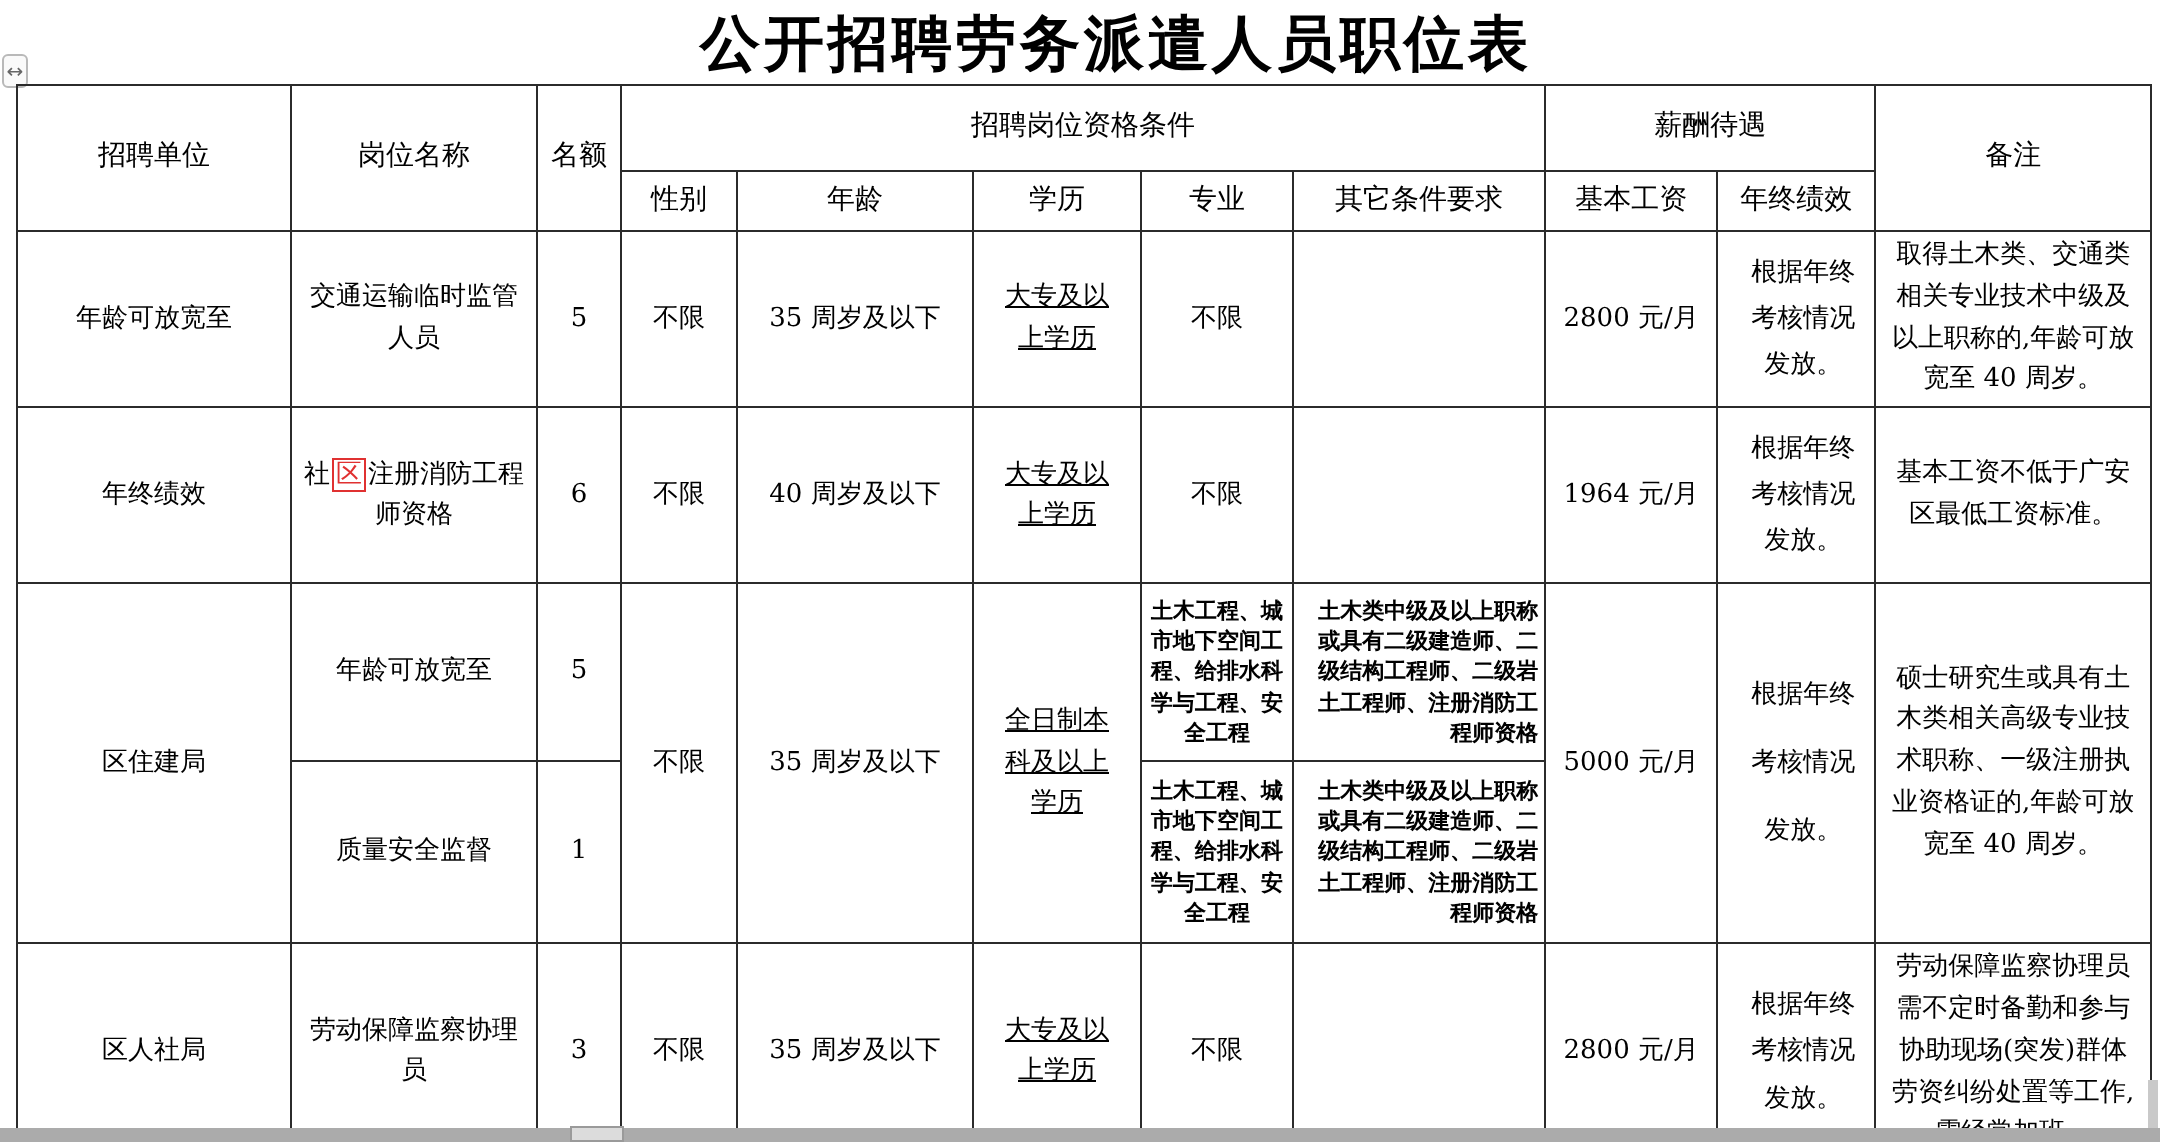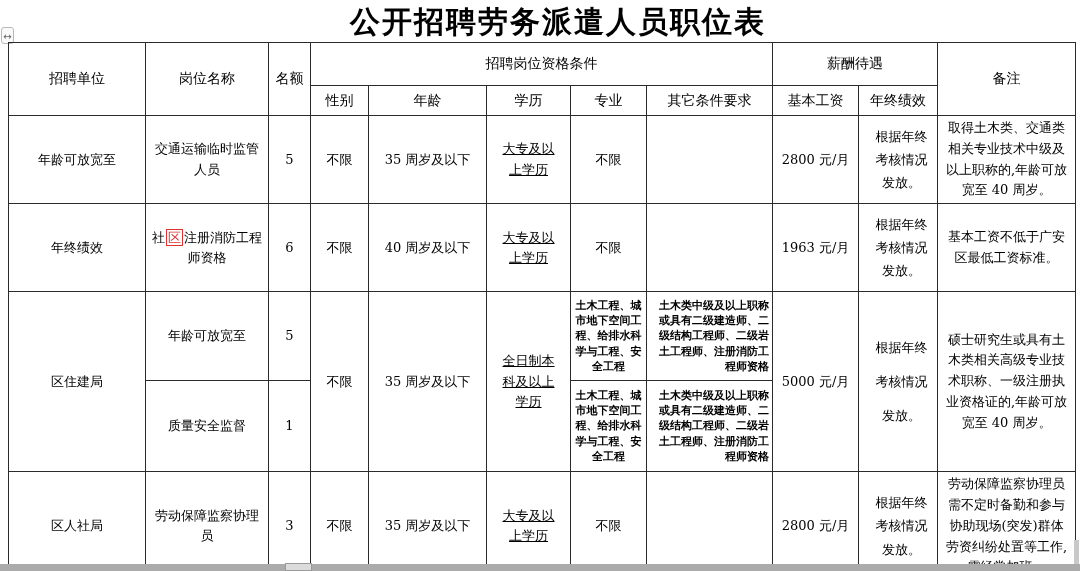--- a/index.html
+++ b/index.html
@@ -113,21 +113,21 @@
 
   <tr style="height:88px">
     <td>年终绩效</td>
     <td><span>社</span><span class="red-char">区</span><span>注册消防工程师资格</span></td>
     <td>6</td>
     <td>不限</td>
     <td>40 周岁及以下</td>
     <td class="edu">大专及以上学历</td>
     <td>不限</td>
     <td></td>
-    <td>1963 元/月</td>
+    <td>1964 元/月</td>
     <td class="bonus">根据年终考核情况发放。</td>
     <td class="remark">基本工资不低于广安区最低工资标准。</td>
   </tr>
 
   <tr style="height:89px">
     <td rowspan="2">区住建局</td>
     <td>年龄可放宽至</td>
     <td>5</td>
     <td rowspan="2">不限</td>
     <td rowspan="2">35 周岁及以下</td>

